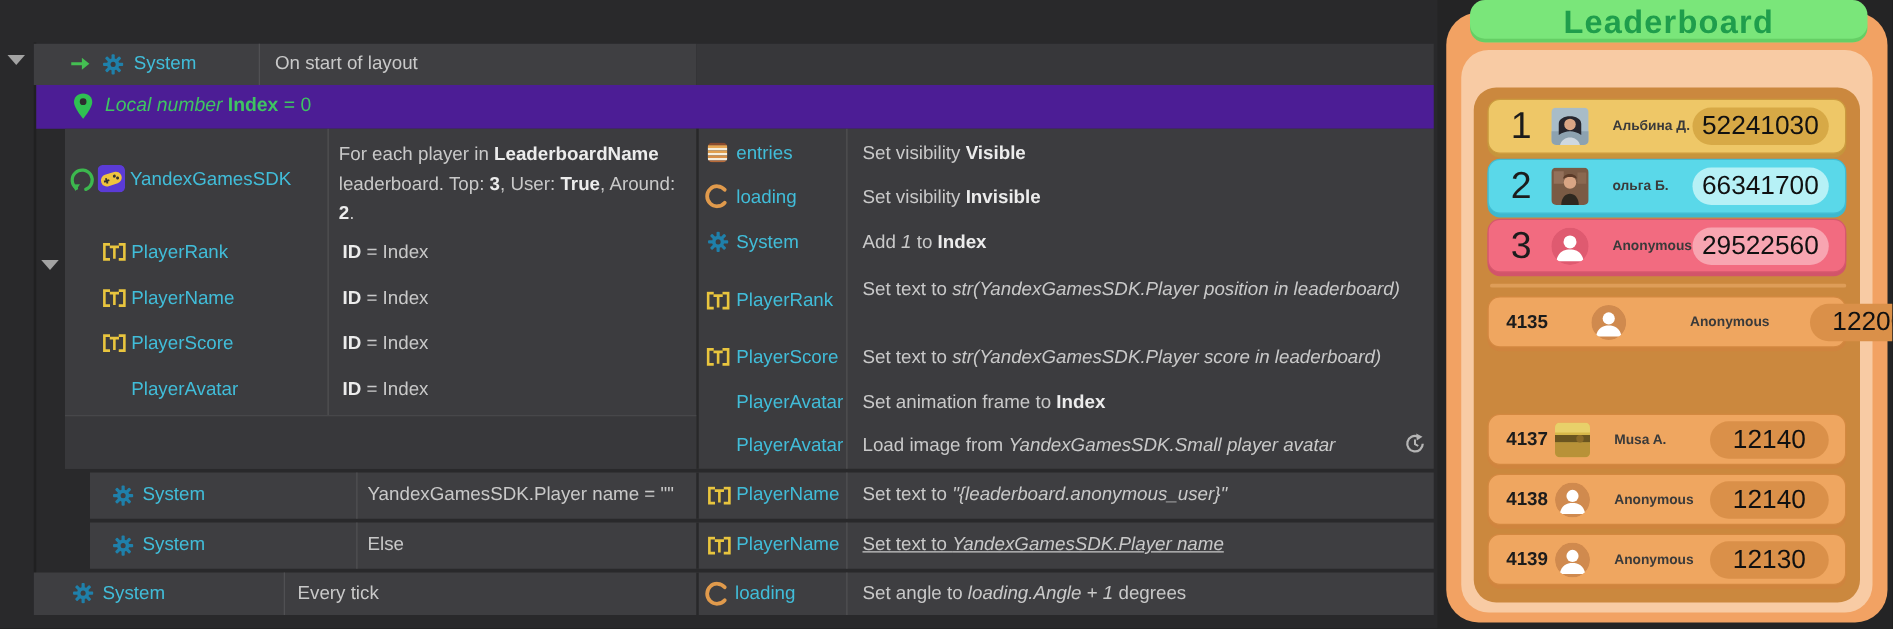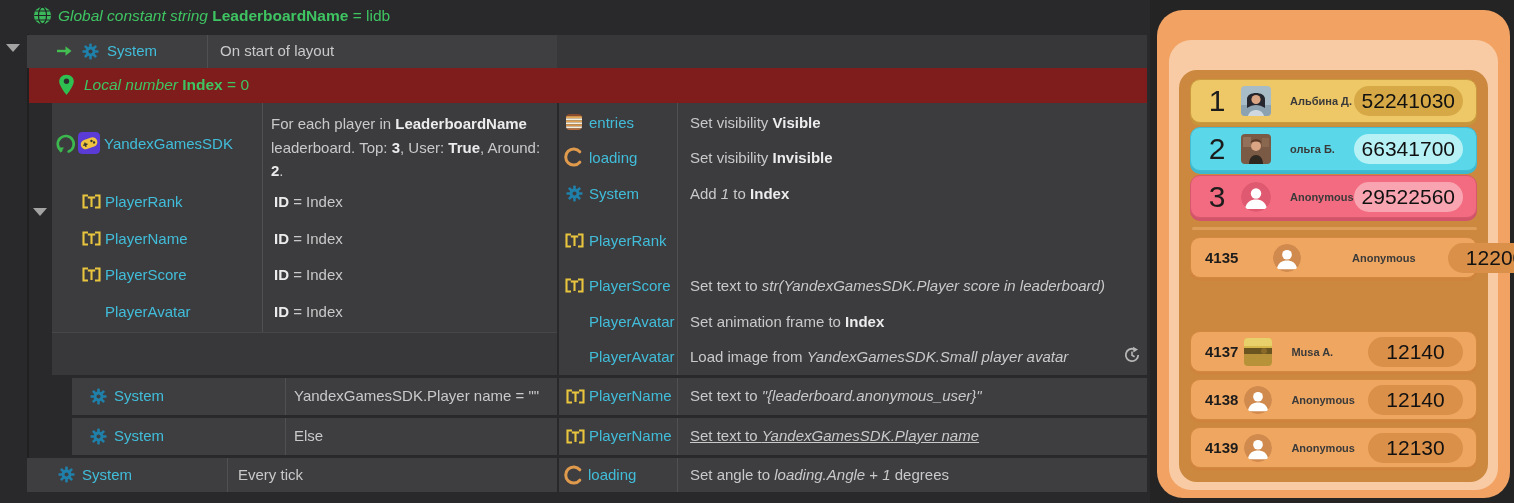--- a/index.html
+++ b/index.html
@@ -38,32 +38,20 @@
 
 <div id="root">
 
   <div class="abs" style="left:0;top:0;width:1155px;height:503px;">
 
     <div class="abs" style="left:27px;top:34px;width:2px;height:458px;background:#202021;"></div>
 
     <div class="abs tri" style="left:6px;top:44px;"></div>
     <div class="abs tri" style="left:33px;top:208px;"></div>
 
-    <div class="abs" style="left:0;top:0;width:1147px;height:33px;">
-      <span class="abs" style="left:33px;top:6px;width:19px;height:19px;">
-        <svg width="19" height="19" viewBox="0 0 19 19">
-            <circle cx="9.5" cy="9.5" r="8.6" fill="#3cb95c"></circle>
-            <g stroke="#232325" stroke-width="1.2" fill="none">
-              <ellipse cx="9.5" cy="9.5" rx="4" ry="8.3"></ellipse>
-              <path d="M1.2 9.5 H17.8 M2.4 5 H16.6 M2.4 14 H16.6"></path>
-            </g>
-          </svg>
-      </span>
-      <div class="abs green" style="left:58px;top:7px;"><span class="i">Global constant string </span><span class="b">LeaderboardName</span><span> = lidb</span></div>
-    </div>
 
     <div class="abs ev" style="left:27px;top:35px;width:530px;height:33px;background:#3f3f42;">
       <span class="abs" style="left:28px;top:8px;">
         <svg width="18" height="16" viewBox="0 0 18 16">
             <path d="M2 8 H12" stroke="#44bf52" stroke-width="2.4"></path>
             <path d="M10.5 3.2 L16.5 8 L10.5 12.8 Z" fill="#44bf52"></path>
           </svg>
       </span>
       <span class="abs" style="left:55px;top:8px;">
         <svg width="17" height="17" viewBox="0 0 16 16">
@@ -80,21 +68,21 @@
             </g>
             <circle cx="8" cy="8" r="1.9" fill="#3a3a3d"></circle>
           </svg>
       </span>
       <span class="abs objname" style="left:80px;top:7px;">System</span>
       <div class="abs vdiv" style="left:180px;top:0;height:33px;"></div>
       <span class="abs etext" style="left:193px;top:7px;">On start of layout</span>
     </div>
     <div class="abs" style="left:557px;top:35px;width:590px;height:33px;background:#37373a;"></div>
 
-    <div class="abs" style="left:29px;top:68px;width:1118px;height:35px;background:#7f1d1d;">
+    <div class="abs" style="left:29px;top:68px;width:1118px;height:35px;background:#4c1d95;">
       <span class="abs" style="left:29px;top:6px;">
         <svg width="17" height="22" viewBox="0 0 17 22">
             <path d="M8.5 0.8 C4 0.8 1.2 4 1.2 7.6 C1.2 12.4 8.5 21 8.5 21 C8.5 21 15.8 12.4 15.8 7.6 C15.8 4 13 0.8 8.5 0.8 Z" fill="#2fc052"></path>
             <circle cx="8.5" cy="7.3" r="2.7" fill="#2d2d2f"></circle>
           </svg>
       </span>
       <div class="abs green" style="left:55px;top:8px;"><span class="i">Local number </span><span class="b">Index</span><span> = 0</span></div>
     </div>
 
     <div class="abs ev" style="left:52px;top:103px;width:1095px;height:272px;background:#3c3c3f;">
@@ -202,20 +190,21 @@
 
       <span class="abs" style="left:513px;top:130px;"><svg width="19" height="15" viewBox="0 0 19 15">
             <g stroke="#e9c53e" stroke-width="2.1" fill="none">
               <path d="M6 1.5 H1.5 V13.5 H6"></path>
               <path d="M13 1.5 H17.5 V13.5 H13"></path>
               <path d="M9.5 3.5 V13"></path>
               <path d="M5.8 3.5 H13.2"></path>
             </g>
           </svg></span>
       <span class="abs objname" style="left:537px;top:129px;">PlayerRank</span>
+      <div class="abs etext" style="left:638px;top:117px;width:448px;line-height:23px;"><span>Set text to </span><span class="i">str(YandexGamesSDK.Player position in leaderboard)</span></div>
 
       <span class="abs" style="left:513px;top:175px;"><svg width="19" height="15" viewBox="0 0 19 15">
             <g stroke="#e9c53e" stroke-width="2.1" fill="none">
               <path d="M6 1.5 H1.5 V13.5 H6"></path>
               <path d="M13 1.5 H17.5 V13.5 H13"></path>
               <path d="M9.5 3.5 V13"></path>
               <path d="M5.8 3.5 H13.2"></path>
             </g>
           </svg></span>
       <span class="abs objname" style="left:537px;top:174px;">PlayerScore</span>
@@ -324,20 +313,23 @@
           </svg></span>
       <span class="abs objname" style="left:561px;top:8px;">loading</span>
       <div class="abs etext" style="left:663px;top:8px;"><span>Set angle to </span><span class="i">loading.Angle</span><span> + </span><span class="i">1</span><span> degrees</span></div>
     </div>
   </div>
 
   <div class="abs" style="left:1150px;top:0;width:364px;height:503px;background:#242425;">
     <div class="abs" style="left:7px;top:10px;width:353px;height:488px;background:#f2a263;border-radius:26px;"></div>
     <div class="abs" style="left:19px;top:40px;width:329px;height:450px;background:#f8cba4;border-radius:22px;"></div>
     <div class="abs" style="left:29px;top:70px;width:309px;height:412px;background:#cb883e;border-radius:18px;"></div>
+    <div class="abs" style="left:26px;top:0;width:318px;height:34px;background:#7ae67a;border-radius:12px;box-shadow:inset 0 -3px 0 rgba(40,140,40,0.25);display:flex;align-items:center;justify-content:center;">
+      <span style="font-size:26px;font-weight:800;color:#1f9e4c;letter-spacing:1px;">Leaderboard</span>
+    </div>
   </div>
 
   <div class="lb-row tier-gold" style="top:79px;height:44px;">
     <span class="lb-rank-top">1</span>
     <span class="avatar" style="width:30px;height:30px;margin-left:8px;">
       <svg width="30" height="30" viewBox="0 0 30 30">
           <rect width="30" height="30" fill="#a8bcc8"></rect>
           <rect y="19" width="30" height="11" fill="#8da2b0"></rect>
           <path d="M6 13 C6 5 24 5 24 13 L24 22 C18 18 12 18 6 22 Z" fill="#26262e"></path>
           <circle cx="15" cy="13.5" r="4.6" fill="#d9a584"></circle>

